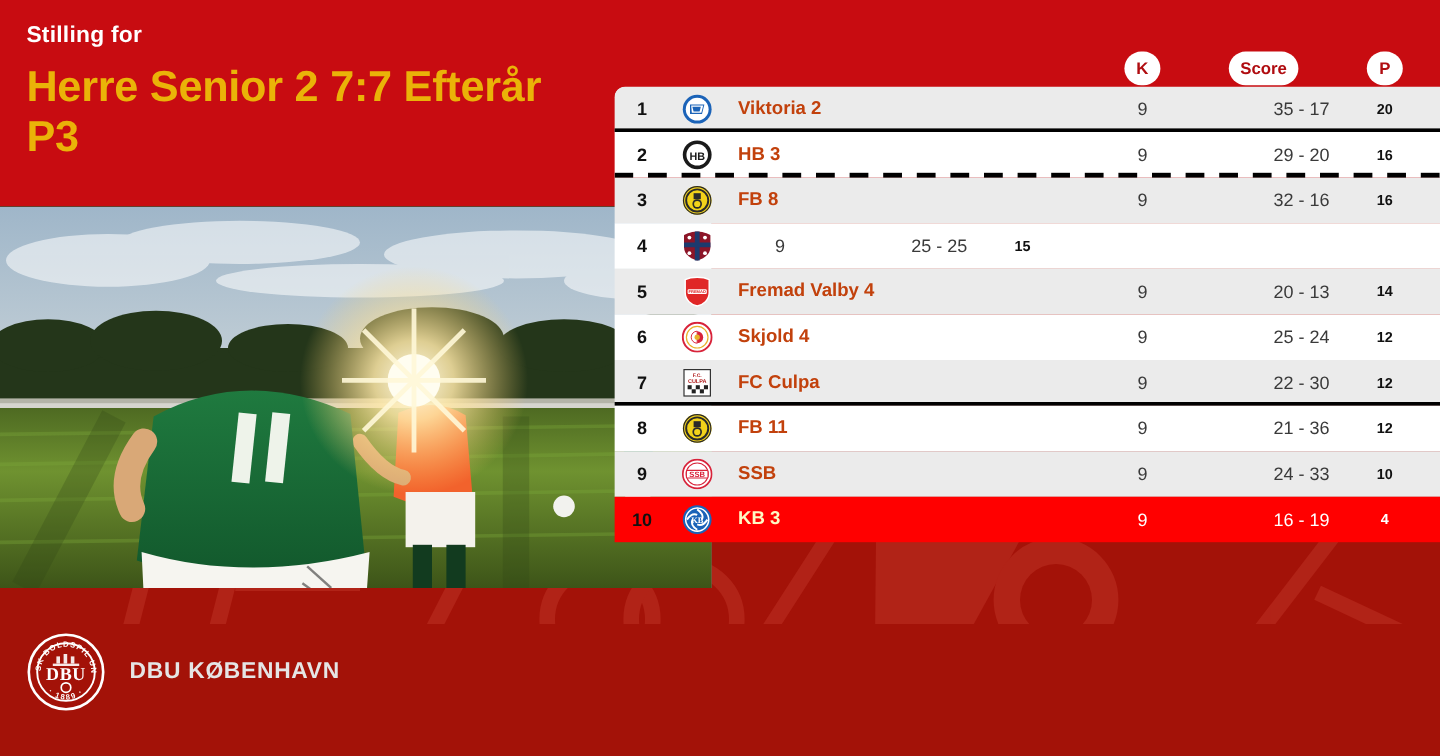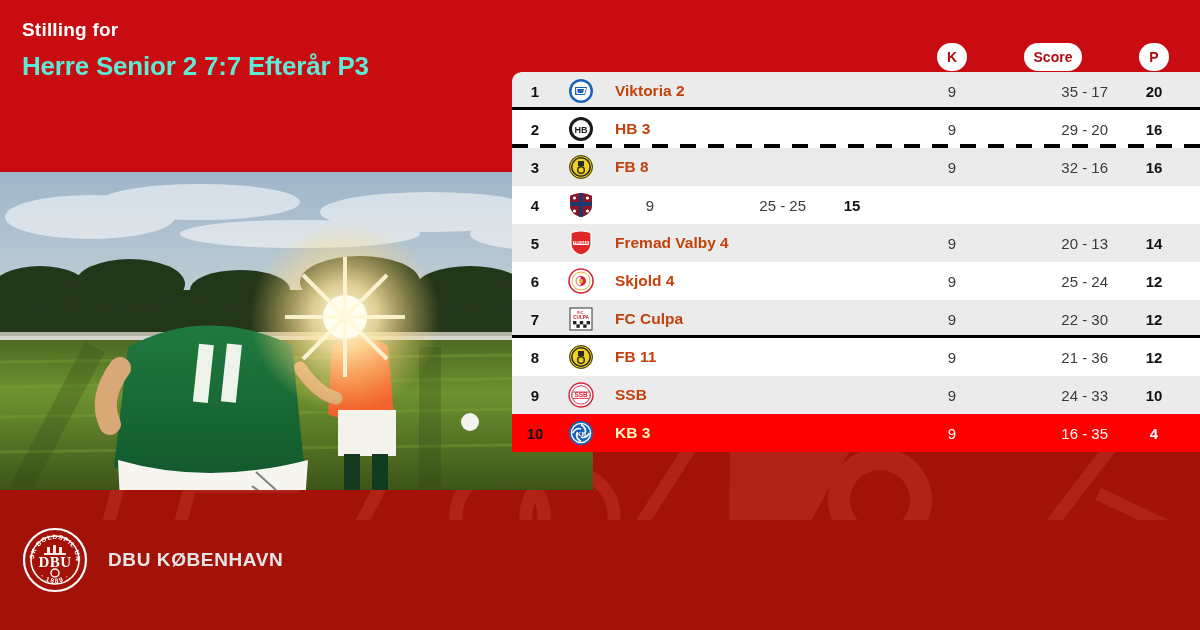--- a/index.html
+++ b/index.html
@@ -30,21 +30,21 @@
 
   
   .hdr {
     position:absolute; left:22px; top:20px; width:470px; z-index:6;
   }
   .hdr-kicker {
     color:#ffffff; font-size:19px; font-weight:bold; letter-spacing:.2px;
     line-height:1.1; margin-bottom:10px;
   }
   .hdr-title {
-    color:#5eead4; font-size:26px; font-weight:bold; line-height:1.18;
+    color:#eab308; font-size:36px; font-weight:bold; line-height:1.18;
     letter-spacing:-.2px;
   }
 
   
   .photo {
     position:absolute; left:0; top:172px; width:593px; height:318px;
     overflow:hidden; z-index:3; background:#2b3a18;
   }
   .photo svg { display:block; }
 
@@ -67,21 +67,21 @@
     flex:0 0 46px;
   }
   .c-badge { flex:0 0 46px; display:flex; align-items:flex-end; justify-content:center; }
   .c-badge svg { display:block; }
   .c-name {
     flex:1 1 auto; font-size:15.5px; font-weight:bold; color:#c2410c;
     padding-left:11px; white-space:nowrap; overflow:hidden;
   }
   .c-k { flex:0 0 92px; text-align:center; font-size:15px; color:#3a3a3a; font-weight:normal; }
   .c-score { flex:0 0 110px; text-align:right; font-size:15px; color:#3a3a3a; font-weight:normal; }
-  .c-p { flex:0 0 92px; text-align:center; font-size:15px; color:#111; font-weight:bold; }
+  .c-p { flex:0 0 92px; text-align:center; font-size:12px; color:#111; font-weight:bold; }
 
   .row.hl .c-pos, .row.hl .c-name { color:#fef9c3; }
   .row.hl .c-pos { color:#111; }
   .row.hl .c-k, .row.hl .c-score, .row.hl .c-p { color:#ffffff; }
   .row.hl .c-p { font-weight:bold; }
 
   
   .sep-solid { position:absolute; left:0; right:0; bottom:0; height:3px; background:#000; z-index:2; }
   .sep-dashed {
     position:absolute; left:0; right:0; bottom:0; height:4px; z-index:2;
@@ -454,21 +454,21 @@
           <path d="M13 4.5 q6 4 4 8.5"></path>
               <path d="M21.5 13 q-4 6 -8.5 4"></path>
           <path d="M13 21.5 q-6 -4 -4 -8.5"></path>
               <path d="M4.5 13 q4 -6 8.5 -4"></path>
         </g>
         <text x="13" y="16" font-size="7" font-weight="bold" fill="#fff" text-anchor="middle" font-family="'Liberation Serif',serif">KB</text>
           </svg>
         </div>
      <div class="c-name">KB 3</div>
      <div class="c-k">9</div>
-     <div class="c-score">16 - 35</div>
+     <div class="c-score">16 - 19</div>
      <div class="c-p">4</div>
       </div>
     </div>
 
   <div class="footer">
     <div class="dbu-logo">
       <svg width="66" height="66" viewBox="0 0 66 66">
         <circle cx="33" cy="33" r="31" fill="none" stroke="#ffffff" stroke-width="2.2"></circle>
         <circle cx="33" cy="33" r="24" fill="none" stroke="#ffffff" stroke-width="1.6"></circle>
         <path id="arcTop" d="M12 33 A21 21 0 0 1 54 33" fill="none"></path>

